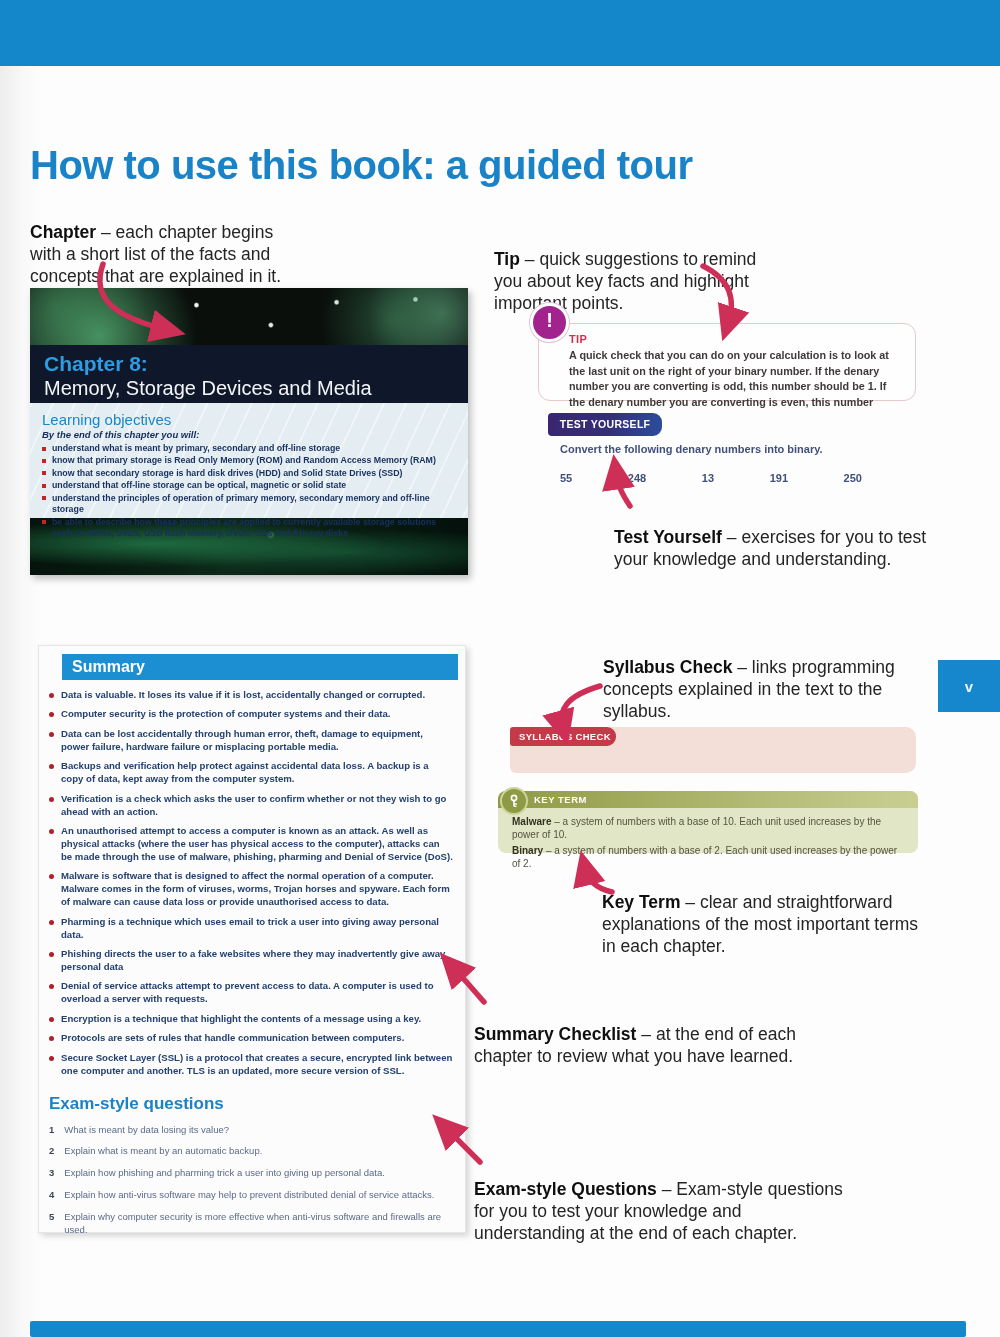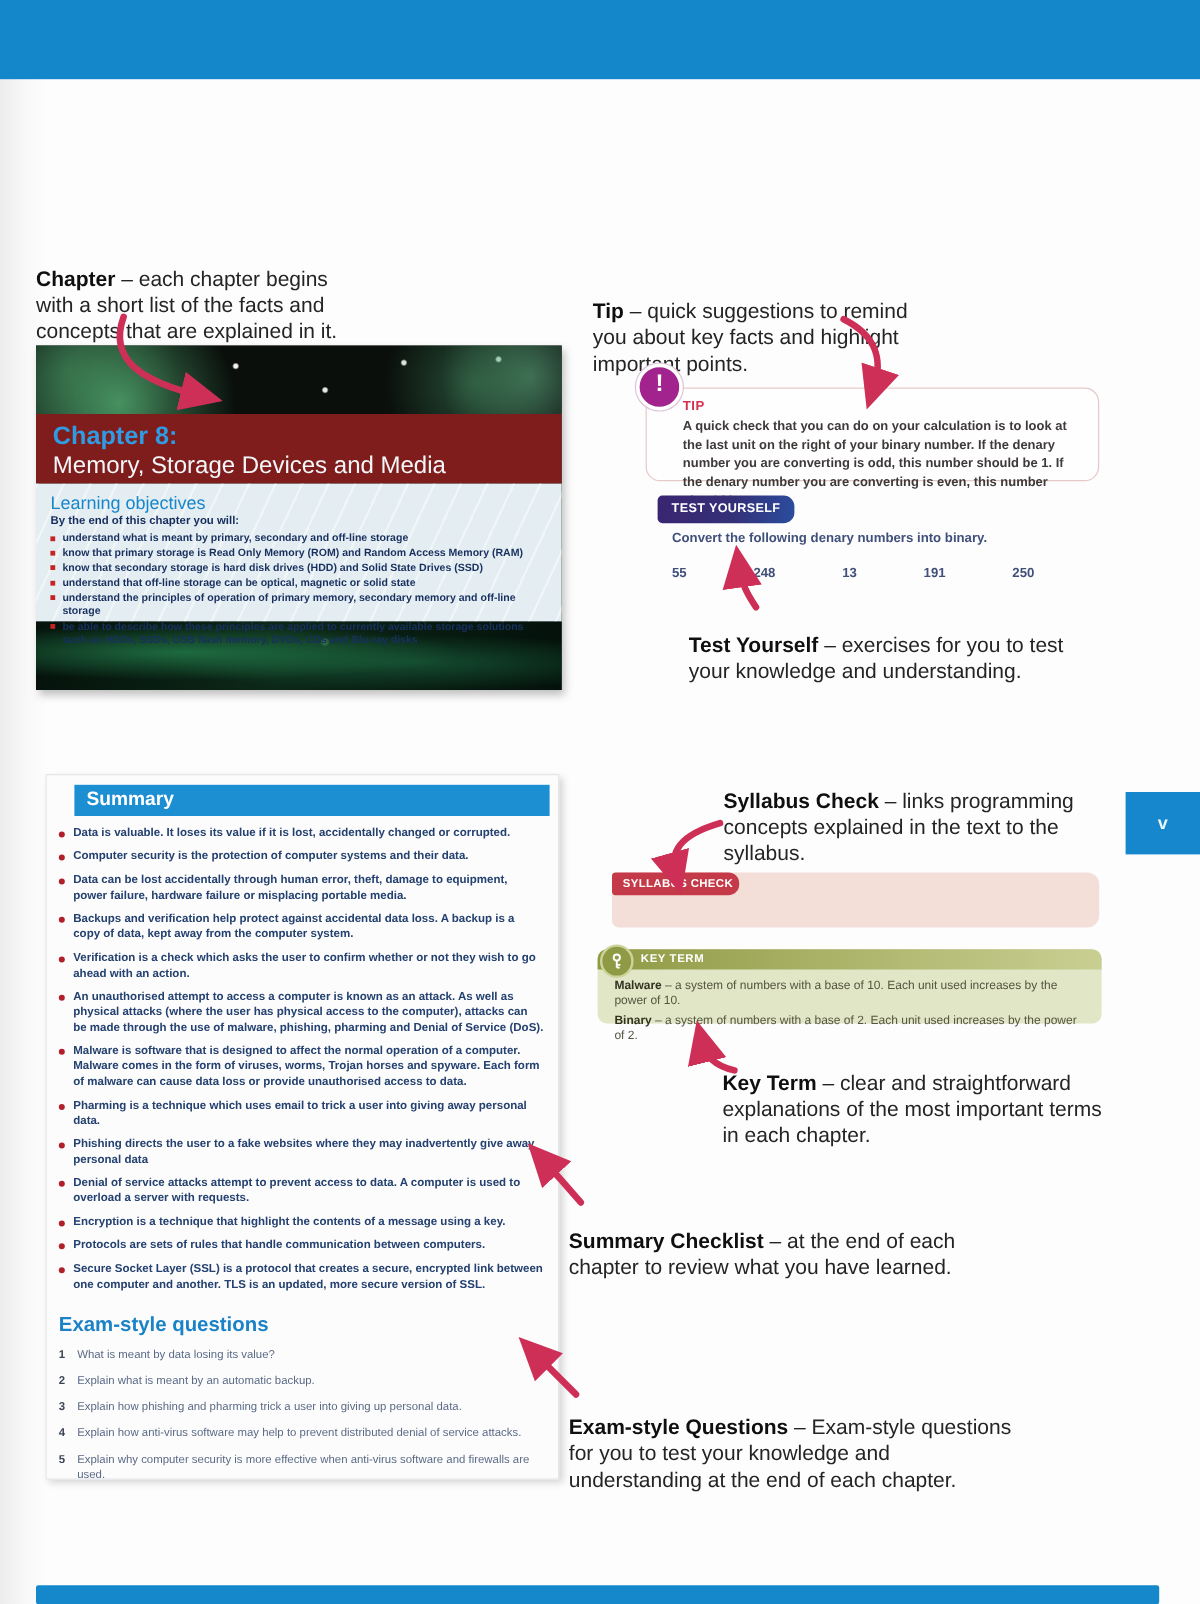--- a/index.html
+++ b/index.html
@@ -23,28 +23,28 @@
   .circuit-top{height:57px;background:
     radial-gradient(circle at 16% 85%, rgba(96,200,130,.65), transparent 26%),
     radial-gradient(circle at 6% 35%, rgba(70,150,100,.45), transparent 22%),
     radial-gradient(circle at 83% 55%, rgba(80,170,115,.4), transparent 20%),
     radial-gradient(circle at 94% 45%, rgba(120,210,160,.45), transparent 18%),
     radial-gradient(circle at 38% 30%, rgba(255,255,255,.95) 0 1.5px, transparent 3px),
     radial-gradient(circle at 55% 65%, rgba(255,255,255,.9) 0 1.5px, transparent 3px),
     radial-gradient(circle at 70% 25%, rgba(255,255,255,.9) 0 1.5px, transparent 3px),
     radial-gradient(circle at 88% 20%, rgba(255,255,255,.85) 0 1.5px, transparent 3px),
     #0a0f0c;}
-  .chapter-band{height:58px;background:#7f1d1d;padding:7px 14px 0 14px;box-sizing:border-box;}
+  .chapter-band{height:58px;background:#0f172a;padding:7px 14px 0 14px;box-sizing:border-box;}
   .chapter-label{color:#2e9be2;font-size:21px;font-weight:700;}
   .chapter-title{color:#f3f6f8;font-size:20px;font-weight:400;margin-top:1px;}
   .objectives{height:115px;background:
     repeating-linear-gradient(115deg, rgba(255,255,255,.45) 0 2px, rgba(255,255,255,0) 2px 20px),
     #e4edf2;padding:8px 12px 0 12px;box-sizing:border-box;}
   .objectives-h{color:#1787cb;font-size:15px;font-weight:400;margin:0 0 1px 0;}
-  .objectives-intro{color:#152c5c;font-weight:700;font-size:9.5px;margin:0 0 3px 0;}
+  .objectives-intro{color:#152c5c;font-style:italic;font-weight:700;font-size:9.5px;margin:0 0 3px 0;}
   .obj-list{margin:0;padding:0;list-style:none;}
   .obj-list li{display:flex;gap:6px;margin-bottom:1px;}
   .sq{width:4px;height:4px;background:#c32424;margin-top:3.5px;flex:none;}
   .obj-text{font-size:8.8px;font-weight:600;color:#18305f;line-height:1.3;}
   .circuit-bottom{height:57px;background:
     radial-gradient(ellipse at 28% 45%, rgba(36,130,78,.75), transparent 52%),
     radial-gradient(ellipse at 72% 60%, rgba(26,100,62,.65), transparent 48%),
     radial-gradient(circle at 55% 30%, rgba(190,255,215,.25) 0 2px, transparent 4px),
     linear-gradient(90deg,#05130c,#0c2818 45%,#04110b);}
 
@@ -102,20 +102,21 @@
 
   .arrows{position:absolute;left:0;top:0;width:1000px;height:1337px;pointer-events:none;z-index:50;}
 </style>
 </head>
 <body>
 
 <div class="page">
 
   <div class="top-banner"></div>
 
+  <h1 class="page-title">How to use this book: a guided tour</h1>
 
   <p class="ann" style="left:30px;top:203px;width:272px;"><b>Chapter</b><span> – each chapter begins with a short list of the facts and concepts that are explained in it.</span></p>
 
   <p class="ann" style="left:494px;top:230px;width:292px;"><b>Tip</b><span> – quick suggestions to remind you about key facts and highlight important points.</span></p>
 
   <div class="chapter-card">
     <div class="circuit-top"></div>
     <div class="chapter-band">
       <div class="chapter-label">Chapter 8:</div>
       <div class="chapter-title">Memory, Storage Devices and Media</div>
@@ -169,21 +170,21 @@
   <div class="ty-prompt">Convert the following denary numbers into binary.</div>
   <div class="ty-numbers">
 
   <span>55</span>
       <span>248</span>
       <span>13</span>
       <span>191</span>
       <span>250</span>
     </div>
 
-  <p class="ann" style="left:574px;top:508px;width:336px;"><b>Test Yourself</b><span> – exercises for you to test your knowledge and understanding.</span></p>
+  <p class="ann" style="left:614px;top:508px;width:336px;"><b>Test Yourself</b><span> – exercises for you to test your knowledge and understanding.</span></p>
 
   <div class="summary-card">
     <div class="summary-h">Summary</div>
     <ul class="sum-list">
 
         <li>
           <span class="dot"></span>
           <span class="sum-text">Data is valuable. It loses its value if it is lost, accidentally changed or corrupted.</span>
         </li>
 

